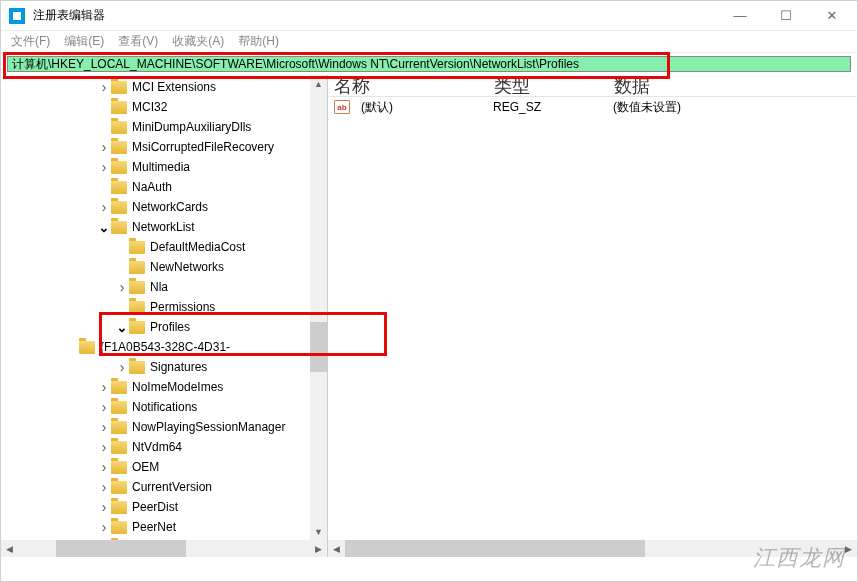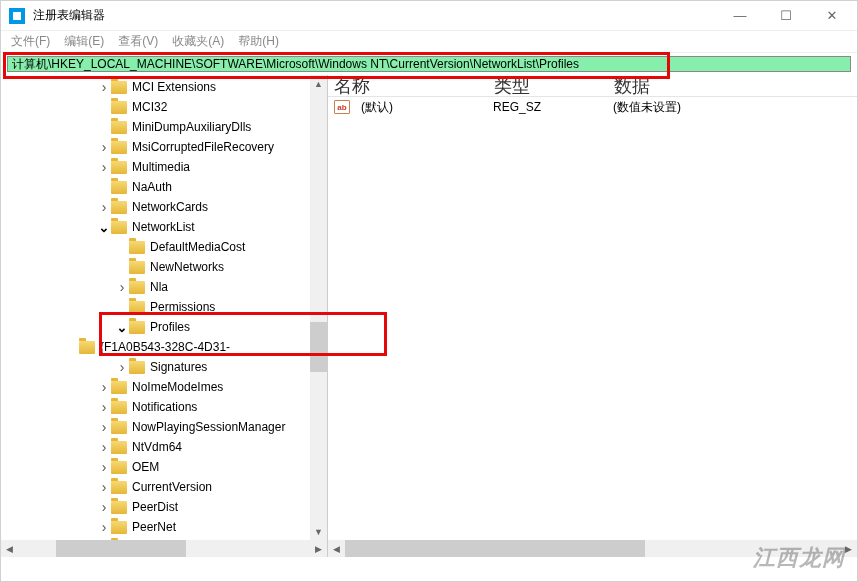--- a/index.html
+++ b/index.html
@@ -207,21 +207,21 @@
       width: 288px;
       height: 44px;
       pointer-events: none;
       z-index: 5;
     }
     .watermark {
       position: absolute;
       right: 12px;
       bottom: 8px;
       font-size: 22px;
-      font-weight: bold;
+      font-weight: normal;
       color: rgba(85, 85, 85, 0.42);
       font-style: italic;
       letter-spacing: 1px;
       pointer-events: none;
     }
   </style>
 </head>
 <body>
 
 <div class="title-bar">

